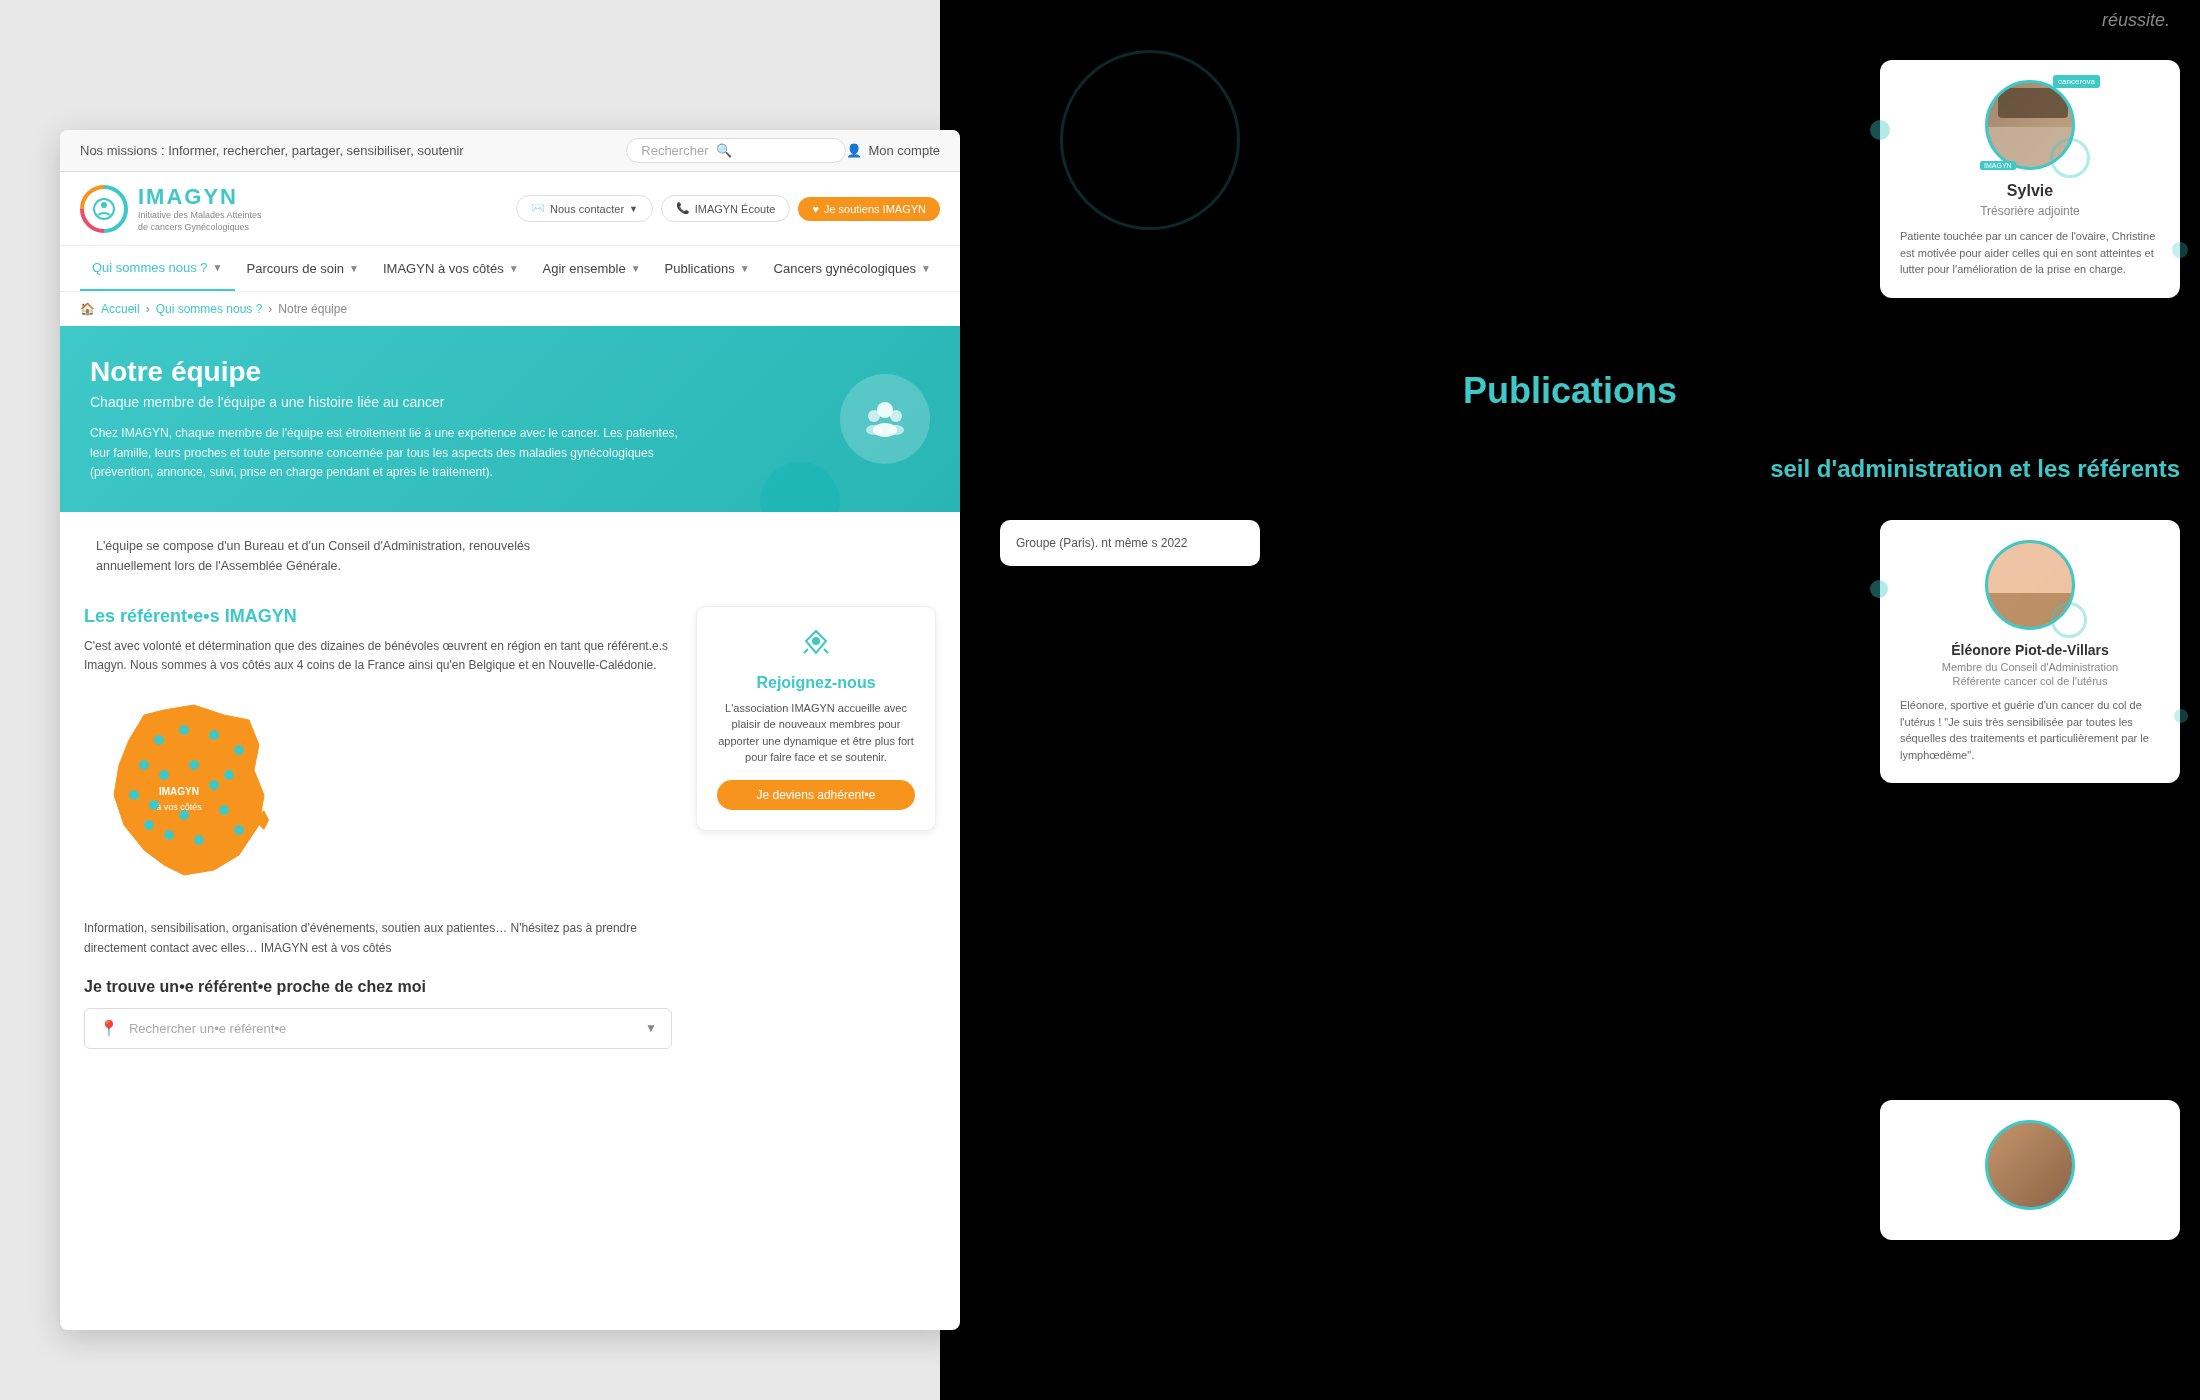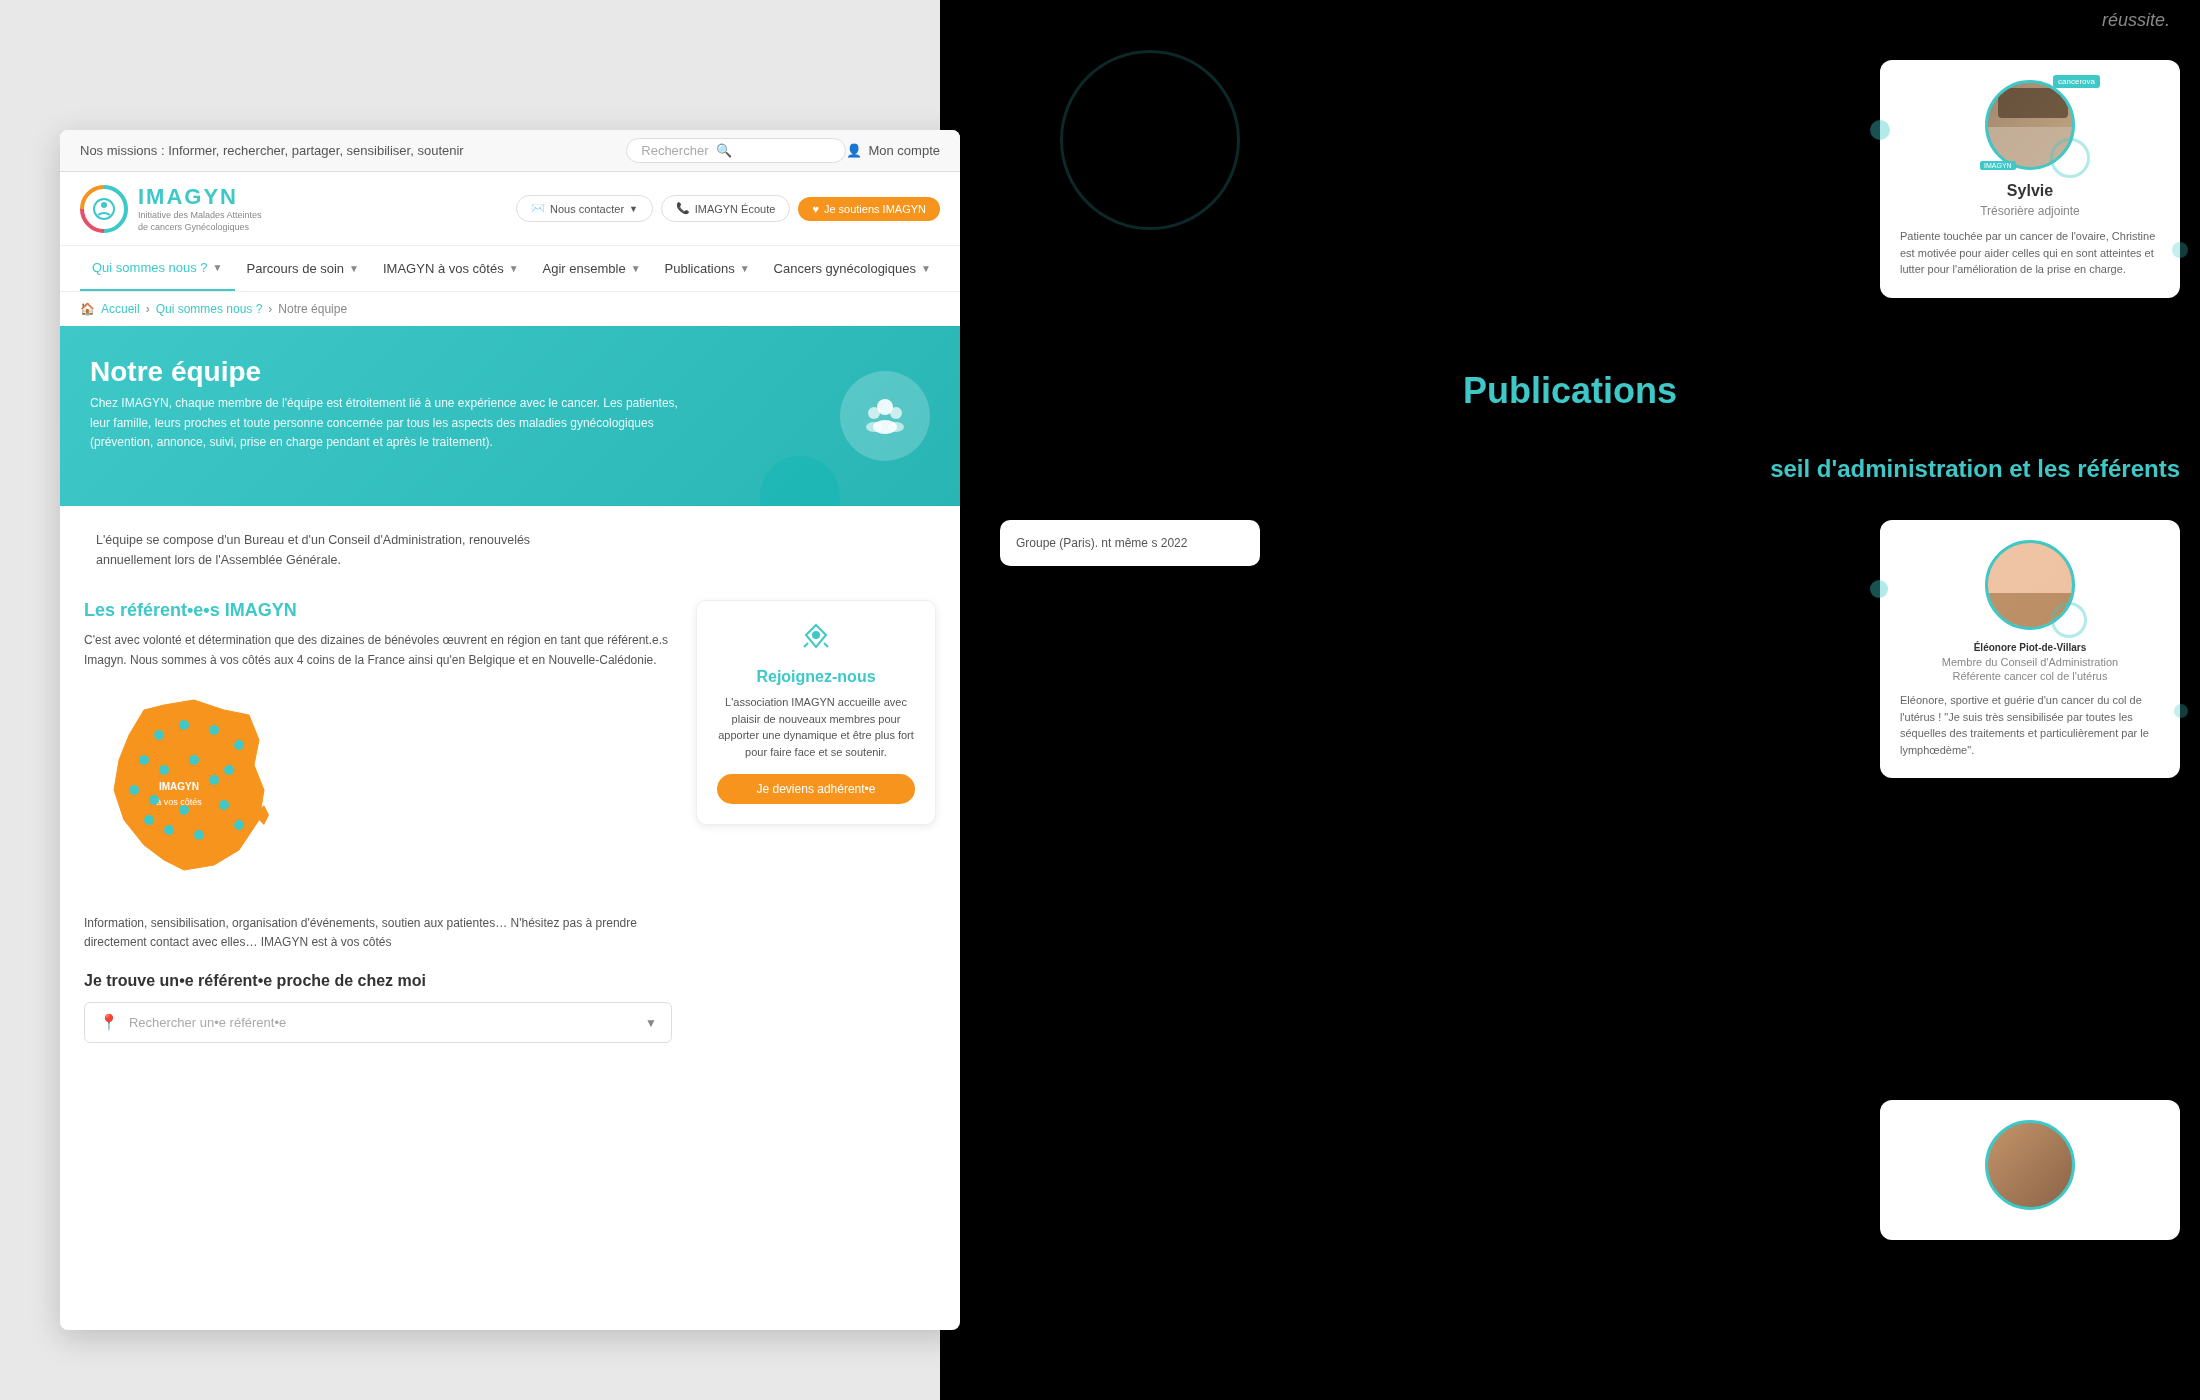--- a/index.html
+++ b/index.html
@@ -399,21 +399,21 @@
       <div style="position:absolute; right:-8px; bottom:60px; width:14px; height:14px; border-radius:50%; background:#3ec8c8; opacity:0.3;"></div>
       
       <div style="position:relative; display:inline-block; margin-bottom:12px;">
         <div style="width:90px; height:90px; border-radius:50%; border:3px solid #3ec8c8; overflow:hidden; background:linear-gradient(135deg,#e8a87c,#d4956a);">
           <div style="width:100%; height:60%; background:rgba(240,200,170,0.9); border-radius:50% 50% 0 0;"></div>
           <div style="width:100%; height:40%; background:rgba(180,140,100,0.8);"></div>
         </div>
         <div style="position:absolute; bottom:-8px; right:-12px; width:36px; height:36px; border-radius:50%; border:3px solid rgba(62,200,200,0.4);"></div>
       </div>
       
-      <div style="font-size:10px; font-weight:bold; color:#333; margin-bottom:3px;">Éléonore Piot-de-Villars</div>
+      <div style="font-size:14px; font-weight:bold; color:#333; margin-bottom:3px;">Éléonore Piot-de-Villars</div>
       <div style="font-size:11px; color:#888; margin-bottom:2px;">Membre du Conseil d'Administration</div>
       <div style="font-size:11px; color:#888; margin-bottom:10px;">Référente cancer col de l'utérus</div>
       <div style="font-size:11px; color:#666; line-height:1.5; text-align:left;">Eléonore, sportive et guérie d'un cancer du col de l'utérus ! "Je suis très sensibilisée par toutes les séquelles des traitements et particulièrement par le lymphœdème".</div>
     </div>
 
     <div style="position:absolute; top:520px; left:60px; width:260px; background:white; border-radius:10px; padding:16px; box-shadow:0 2px 8px rgba(0,0,0,0.08); font-size:12px; color:#555;">
       <div>Groupe (Paris). nt même s 2022</div>
     </div>
 
     <div style="position:absolute; top:1100px; right:20px; width:300px; background:white; border-radius:12px; padding:20px; box-shadow:0 2px 8px rgba(0,0,0,0.08); text-align:center;">
@@ -513,20 +513,21 @@
     <span>🏠</span>
     <a href="#">Accueil</a>
     <span>›</span>
     <a href="#">Qui sommes nous ?</a>
     <span>›</span>
     <span>Notre équipe</span>
   </div>
 
   <div class="hero-section">
     <h1 class="hero-title">Notre équipe</h1>
+    <p class="hero-subtitle">Chaque membre de l'équipe a une histoire liée au cancer</p>
     <p class="hero-body">Chez IMAGYN, chaque membre de l'équipe est étroitement lié à une expérience avec le cancer. Les patientes, leur famille, leurs proches et toute personne concernée par tous les aspects des maladies gynécologiques (prévention, annonce, suivi, prise en charge pendant et après le traitement).</p>
 
     <div class="hero-icon-bg">
       <svg width="50" height="50" viewBox="0 0 50 50" fill="none">
         <circle cx="25" cy="16" r="8" fill="white" opacity="0.9"></circle>
         <circle cx="14" cy="22" r="6" fill="white" opacity="0.7"></circle>
         <circle cx="36" cy="22" r="6" fill="white" opacity="0.7"></circle>
         <ellipse cx="25" cy="36" rx="12" ry="7" fill="white" opacity="0.9"></ellipse>
         <ellipse cx="14" cy="36" rx="8" ry="5" fill="white" opacity="0.6"></ellipse>
         <ellipse cx="36" cy="36" rx="8" ry="5" fill="white" opacity="0.6"></ellipse>

